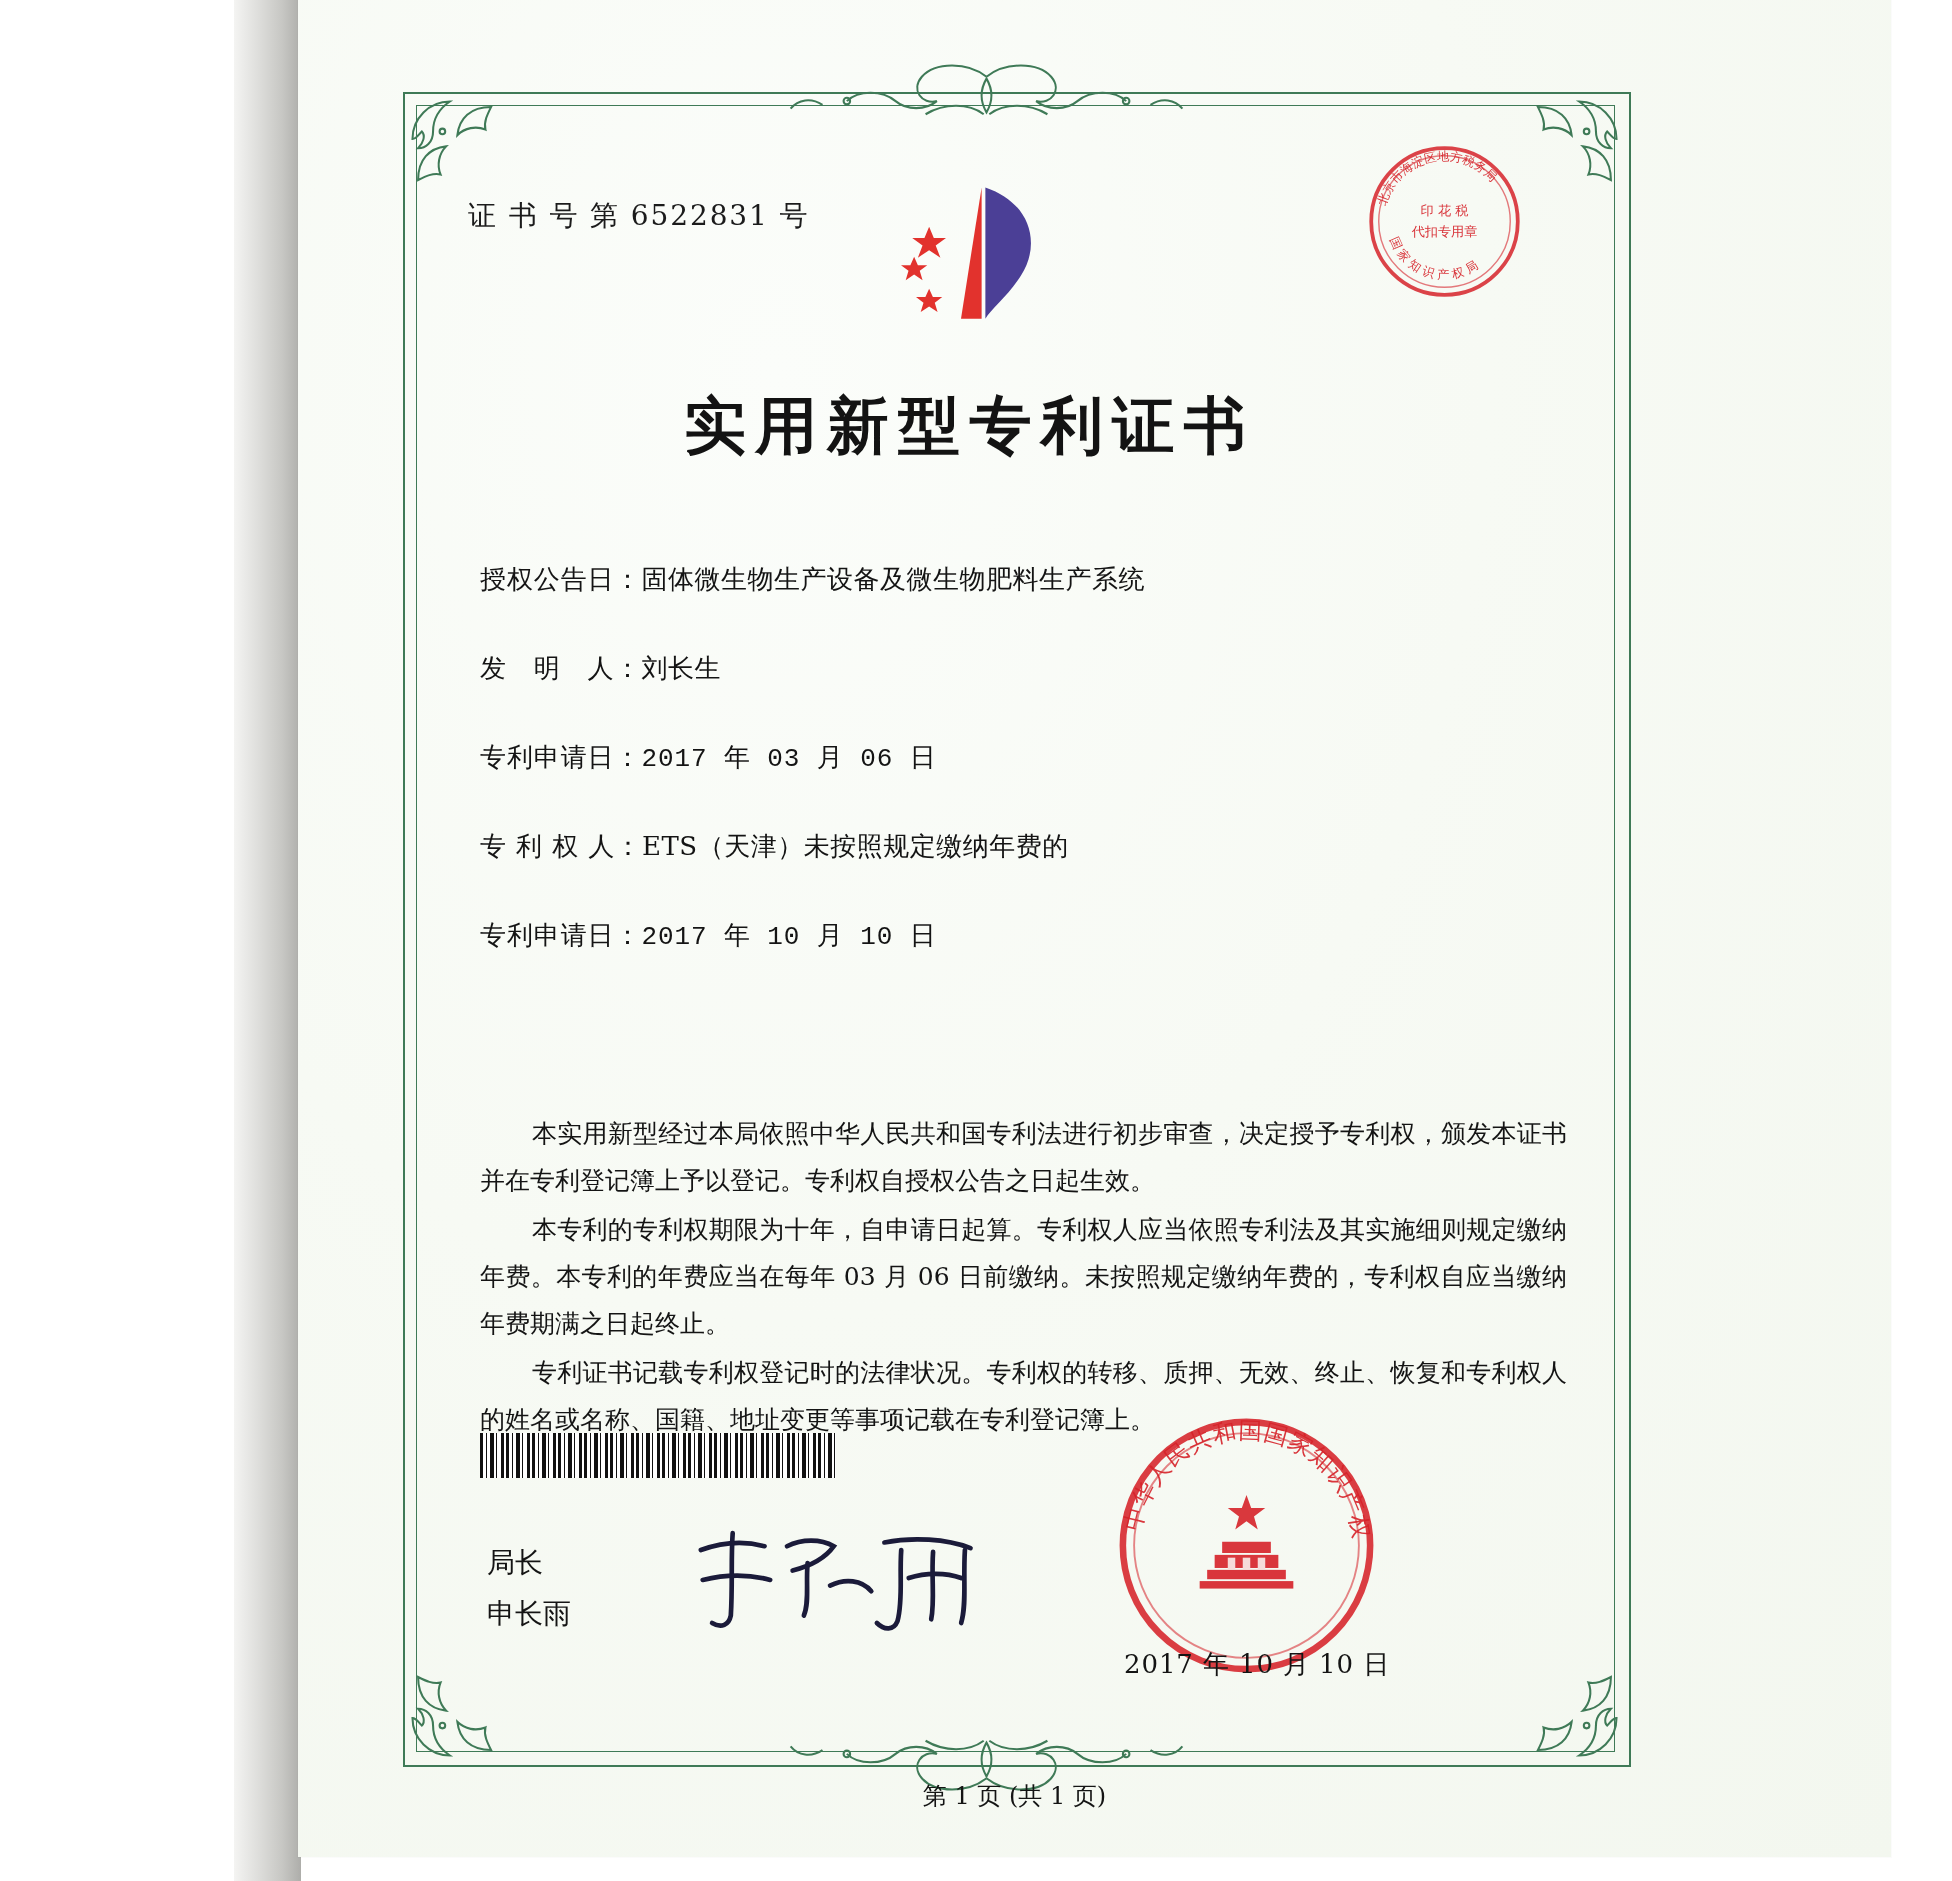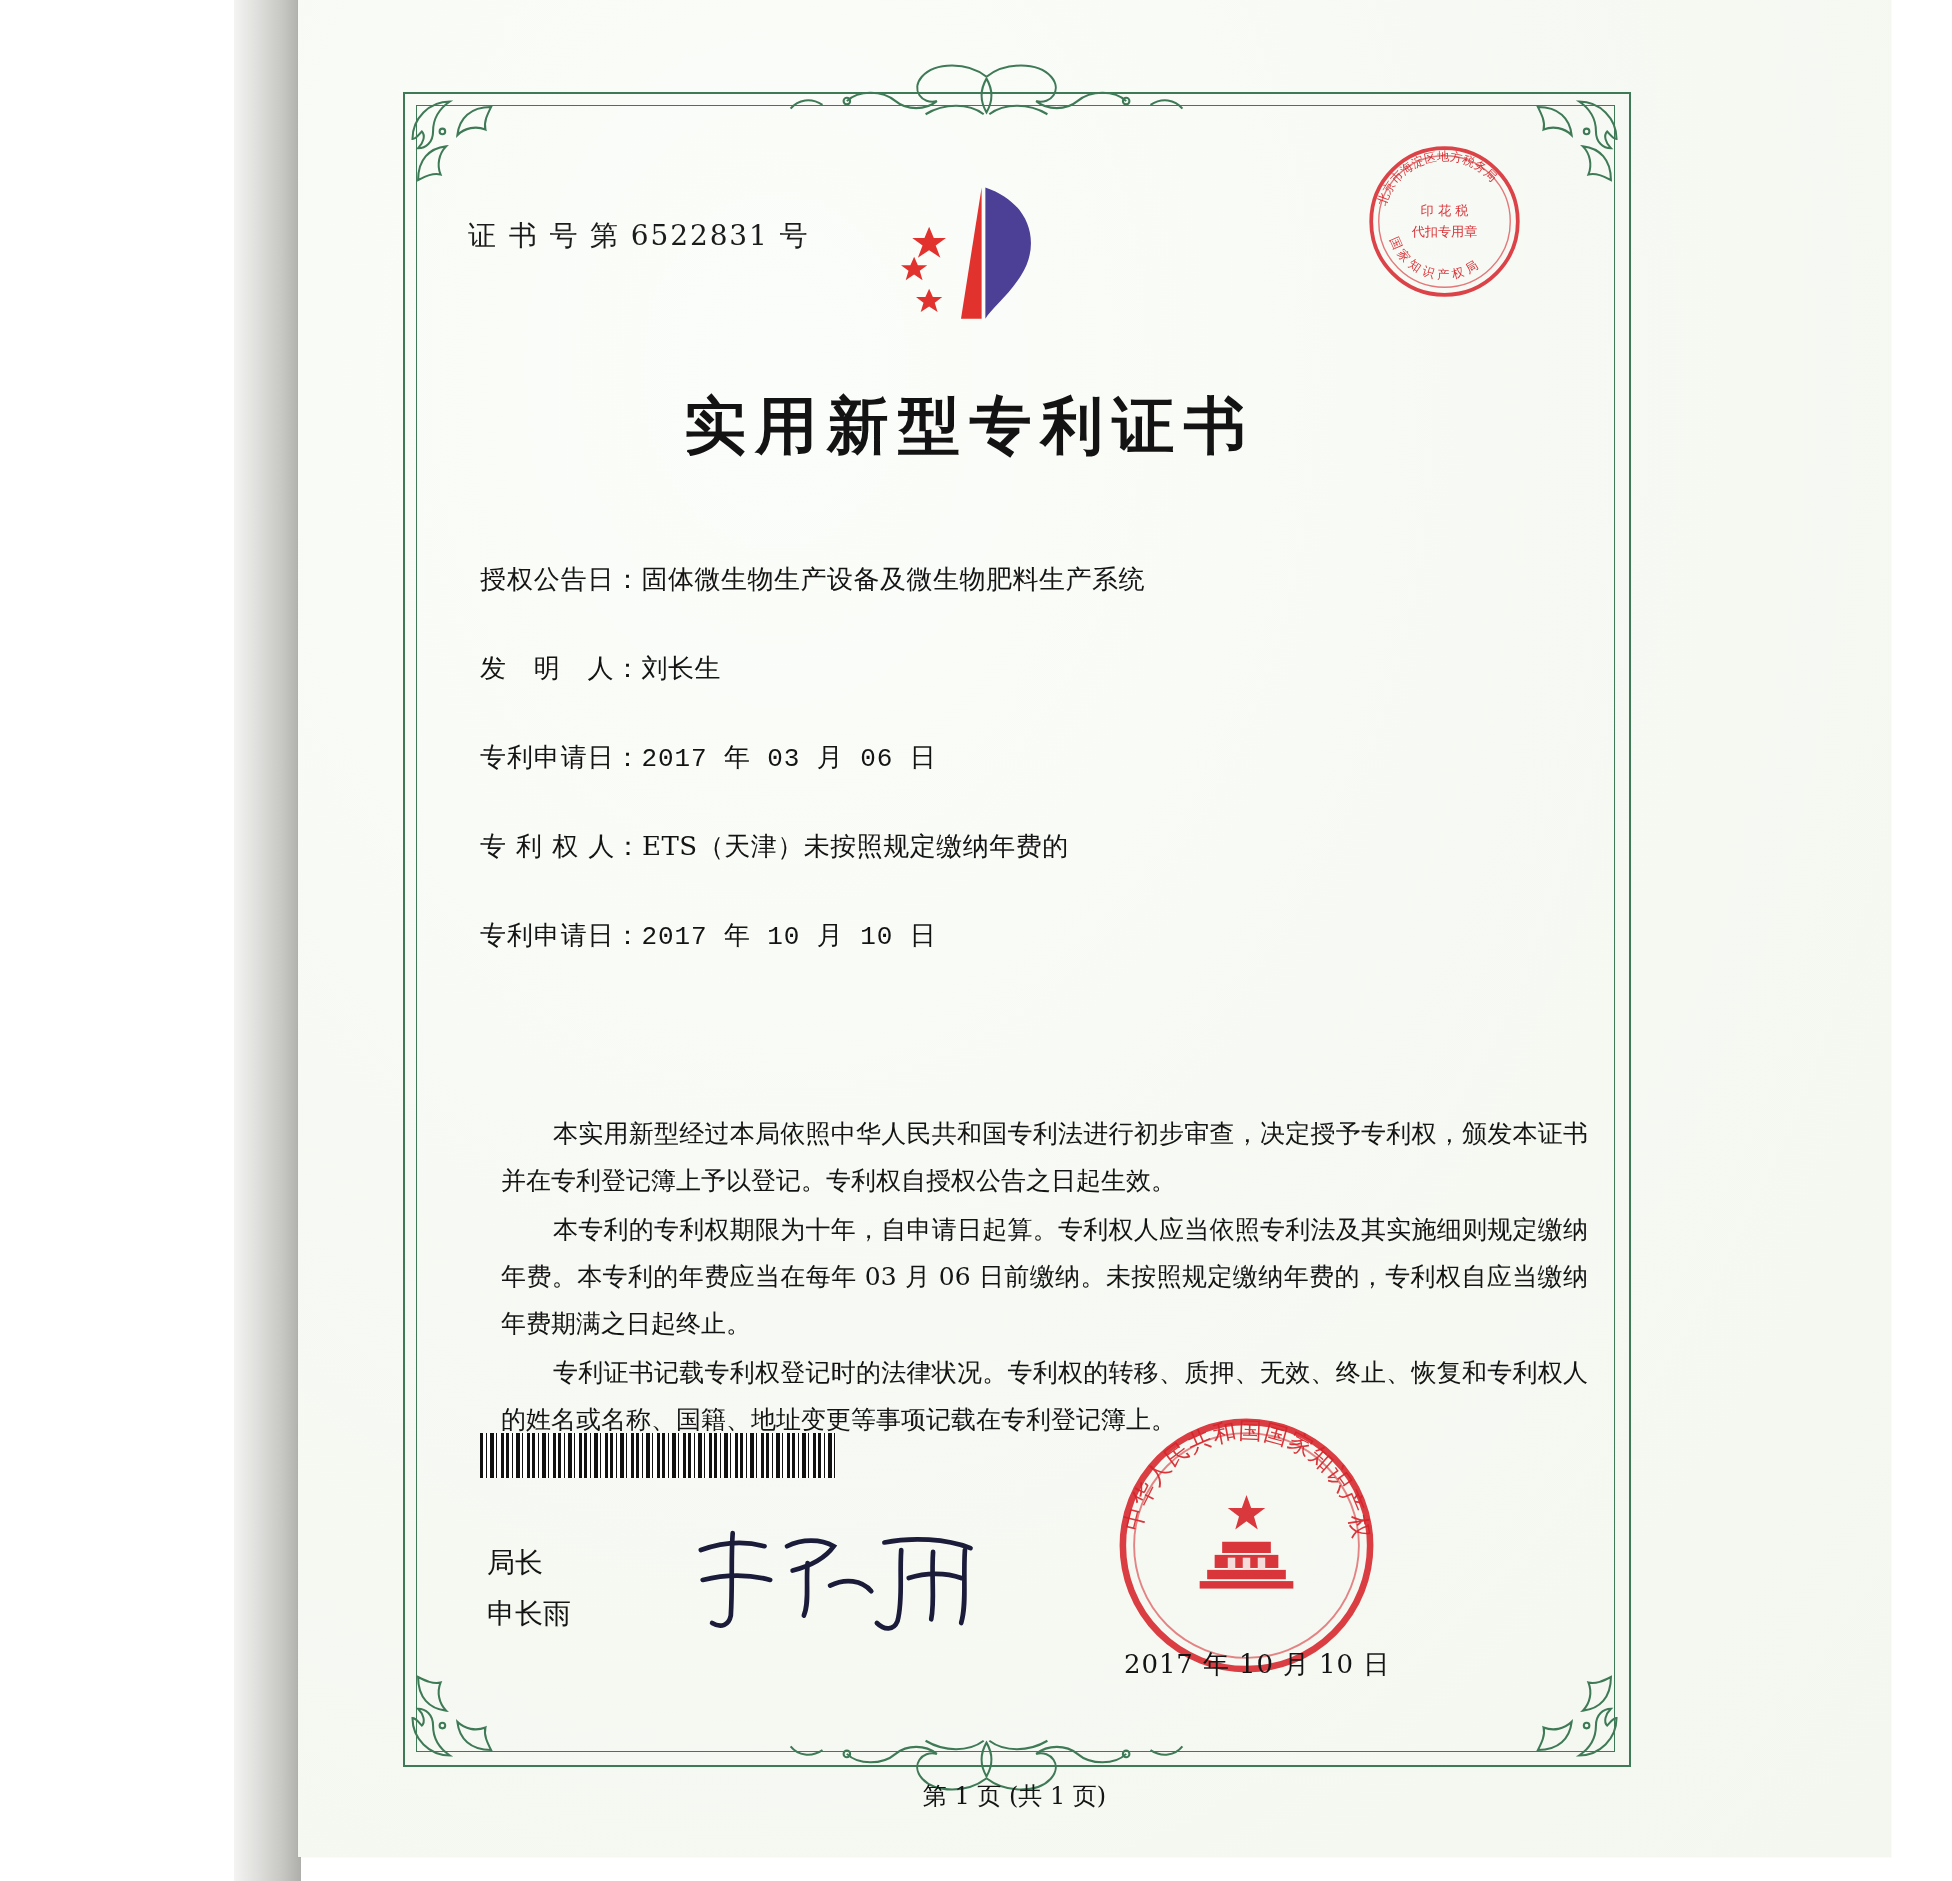--- a/index.html
+++ b/index.html
@@ -83,21 +83,20 @@
 
   
   .cert-no {
     position: absolute;
     left: 468px; top: 197px;
     font-size: 28px;
     letter-spacing: 1.9px;
     color: #1b1b1b;
     white-space: nowrap;
     font-family: "DejaVu Serif", serif;
-    margin-top: 20px;
   }
 
   .logo {
     position: absolute;
     left: 871px; top: 178px;
     width: 225px; height: 150px;
   }
   .logo svg { width: 225px; height: 150px; display:block; }
 
   .title {
@@ -147,21 +146,20 @@
 
   
   .body-text {
     position: absolute;
     left: 480px; top: 1110px;
     width: 1087px;
     font-size: 25px;
     line-height: 47px;
     color: #141414;
     font-family: "DejaVu Serif", serif;
-    margin-left: 21px;
   }
   .body-text p {
     margin: 0 0 1.9px 0;
     text-indent: 52px;
     text-align: justify;
   }
 
   
   .barcode {
     position: absolute;

